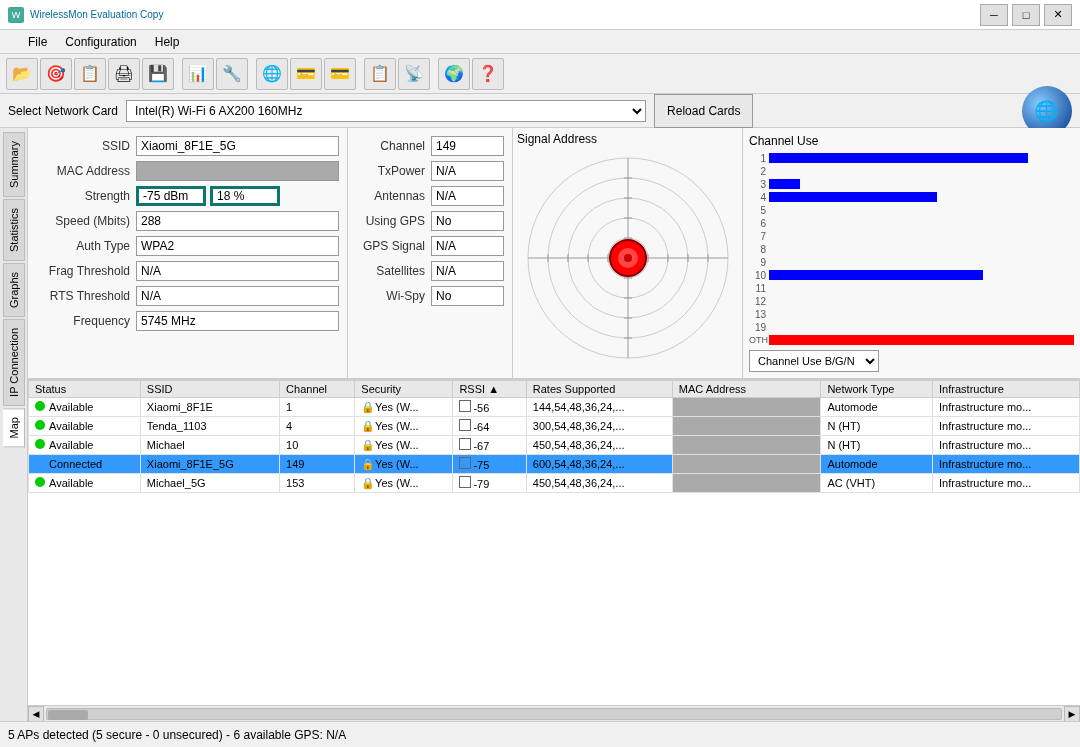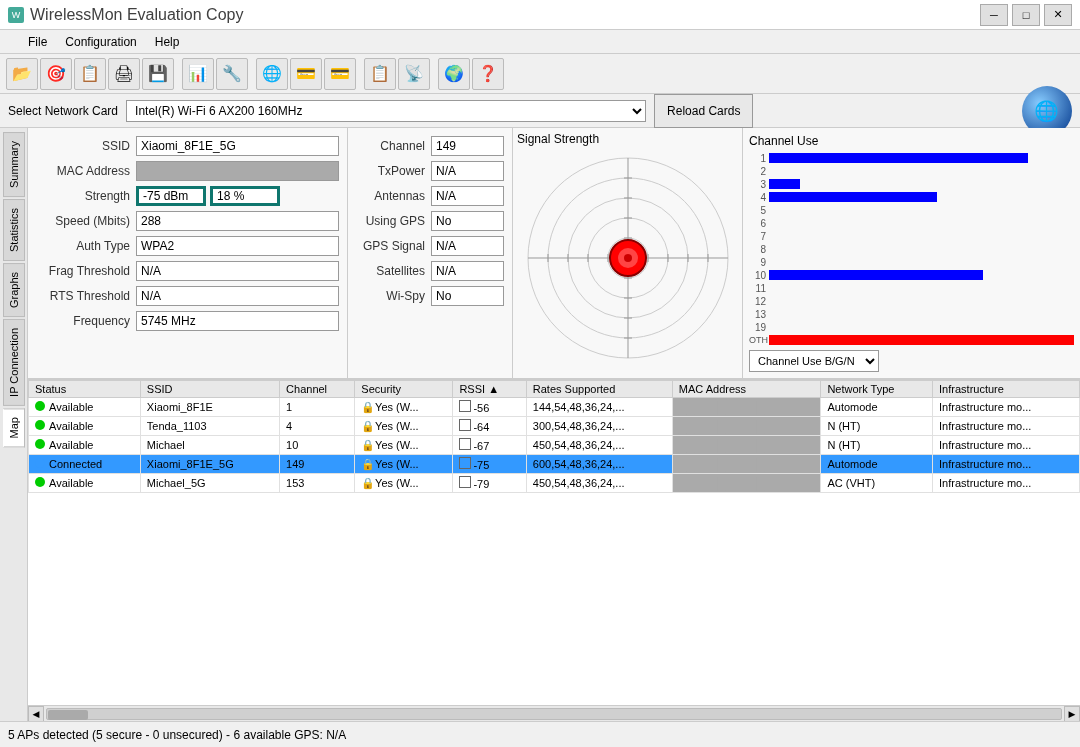--- a/index.html
+++ b/index.html
@@ -1,21 +1,21 @@
 <!DOCTYPE html>
 <html><head>
   <meta charset="utf-8">
   <style>
     * { box-sizing: border-box; margin: 0; padding: 0; }
     body { font-family: 'Segoe UI', Tahoma, Arial, sans-serif; font-size: 12px; background: #f0f0f0; color: #000; width: 1080px; height: 747px; overflow: hidden; }
     
     
     .titlebar { background: #fff; border-bottom: 1px solid #ccc; display: flex; align-items: center; padding: 4px 8px; height: 30px; justify-content: space-between; }
     .titlebar-left { display: flex; align-items: center; gap: 6px; }
-    .titlebar-title { font-size: 16px; color: #404040; }
+    .titlebar-title { font-size: 10px; color: #0369a1; }
     .titlebar-icon { width: 16px; height: 16px; background: #4a9; border-radius: 2px; display: flex; align-items: center; justify-content: center; font-size: 9px; color: white; }
     .titlebar-controls { display: flex; gap: 4px; }
     .titlebar-btn { width: 28px; height: 22px; background: #e0e0e0; border: 1px solid #aaa; cursor: pointer; display: flex; align-items: center; justify-content: center; font-size: 11px; }
 
     
     .menubar { background: #f0f0f0; border-bottom: 1px solid #ccc; display: flex; align-items: flex-end; padding: 2px 20px; height: 24px; gap: 2px; }
     .menu-item { padding: 2px 8px; cursor: pointer; font-size: 12px; }
 
     
     .toolbar { background: #f0f0f0; border-bottom: 1px solid #ccc; display: flex; align-items: center; padding: 3px 6px; height: 40px; gap: 2px; }
@@ -210,21 +210,21 @@
           <span class="info-label" style="width:75px;">Satellites</span>
           <div class="info-value">N/A</div>
         </div>
         <div class="info-row">
           <span class="info-label" style="width:75px;">Wi-Spy</span>
           <div class="info-value">No</div>
         </div>
       </div>
 
       <div class="signal-area">
-        <div class="signal-label">Signal Strength</div>
+        <div class="signal-label">Signal Address</div>
         <div class="signal-radar">
           <svg viewBox="0 0 220 220" xmlns="http://www.w3.org/2000/svg">
 
             <circle cx="110" cy="110" r="100" fill="none" stroke="#ccc" stroke-width="1"></circle>
             <circle cx="110" cy="110" r="80" fill="none" stroke="#ccc" stroke-width="1"></circle>
             <circle cx="110" cy="110" r="60" fill="none" stroke="#ccc" stroke-width="1"></circle>
             <circle cx="110" cy="110" r="40" fill="none" stroke="#ccc" stroke-width="1"></circle>
             <circle cx="110" cy="110" r="20" fill="none" stroke="#ccc" stroke-width="1"></circle>
 
             <line x1="10" y1="110" x2="210" y2="110" stroke="#999" stroke-width="1"></line>

